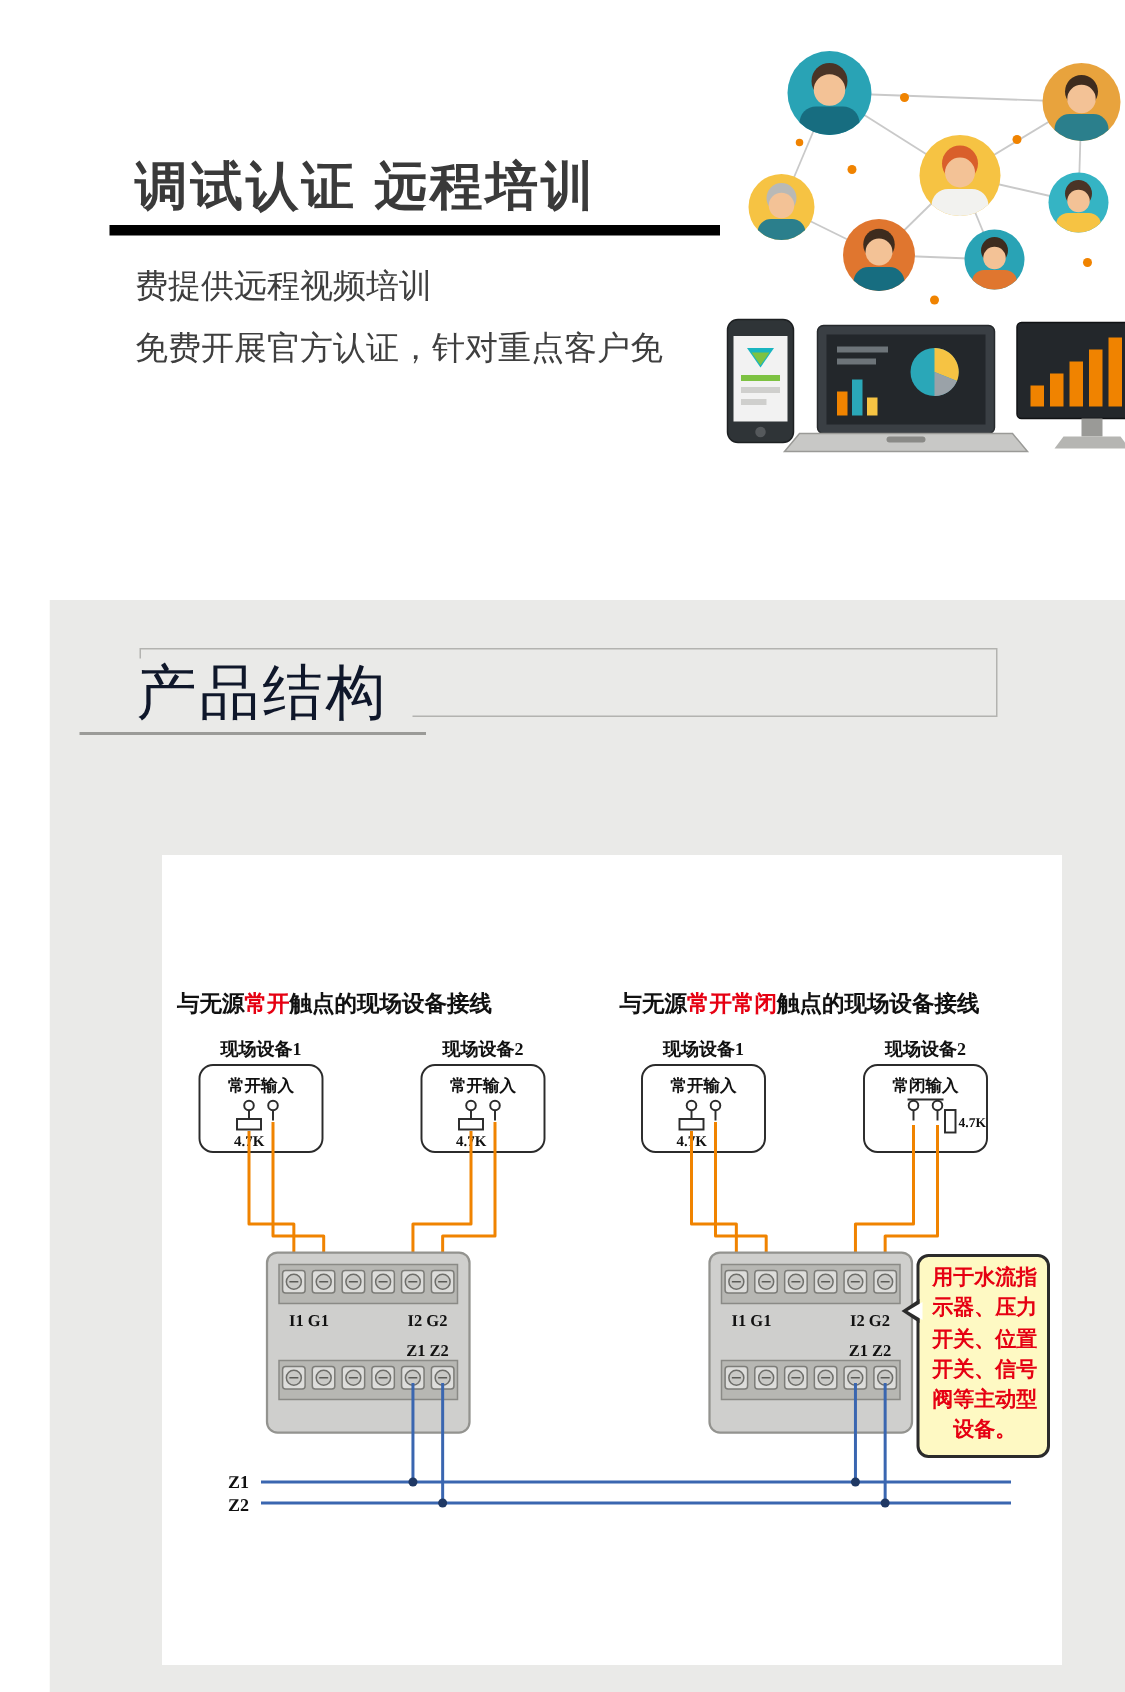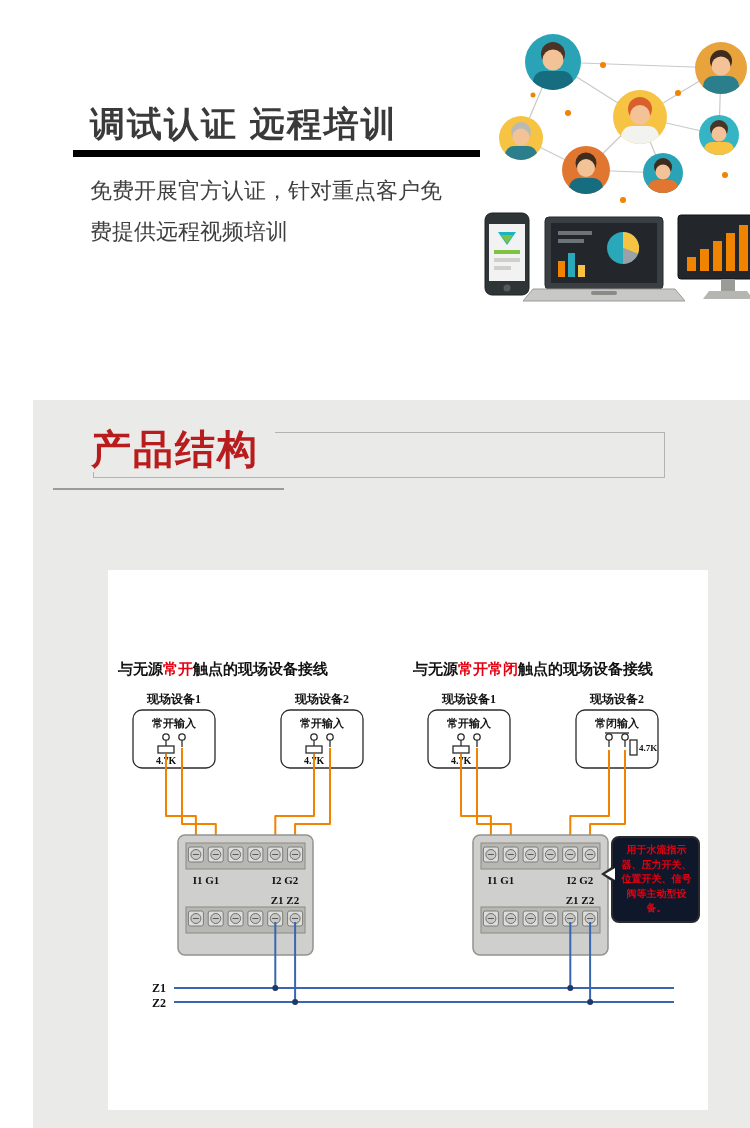--- a/index.html
+++ b/index.html
@@ -8,49 +8,49 @@
 
   
   .hero-title { position:absolute; left:57px; top:101px; font-size:35px; font-weight:700; color:#3a3a3a; letter-spacing:2px; }
   .hero-bar   { position:absolute; left:40px; top:150px; width:407px; height:7px; background:#000; }
   .hero-desc  { position:absolute; left:57px; top:170px; width:390px; font-size:22px; color:#3f3f3f; line-height:41px; }
   .hero-art   { position:absolute; left:440px; top:5px; }
 
   
   .gray-section { position:absolute; left:0; top:400px; width:750px; height:728px; background:#eaeae8; }
   .heading-box  { position:absolute; left:60px; top:32px; width:572px; height:46px; border:1px solid #b3b3b0; }
-  .heading-text { position:absolute; left:55px; top:26px; height:46px; line-height:46px; font-size:40px; font-weight:700; color:#b91c1c; background:#eaeae8; padding:0 16px 0 3px; letter-spacing:2px; }
+  .heading-text { position:absolute; left:55px; top:39px; height:46px; line-height:46px; font-size:40px; font-weight:400; color:#0f172a; background:#eaeae8; padding:0 16px 0 3px; letter-spacing:2px; }
   .heading-underline { position:absolute; left:20px; top:88px; width:231px; height:2px; background:#9b9b98; }
 
   
   .panel { position:absolute; left:75px; top:170px; width:600px; height:540px; background:#fff;text-align:center; }
 
   svg text { font-family:"Liberation Serif","DejaVu Serif",serif; }
   .dg-title { font-size:15px; font-weight:700; fill:#111; }
   .dg-red   { fill:#e60012; }
   .dg-label { font-size:12px; font-weight:700; fill:#111; }
   .dg-small { font-size:11px; font-weight:700; fill:#111; }
   .dg-tiny  { font-size:10px; font-weight:700; fill:#111; }
   .dg-micro { font-size:9px;  font-weight:700; fill:#111; }
   .dg-bus   { font-size:12px; font-weight:700; fill:#111; }
 
-  .callout { position:absolute; left:503px; top:266px; width:89px; background:#0f172a; border:2px solid #2b2b2b; border-radius:8px; padding:5px 4px 5px 6px; font-size:10px; font-weight:700; color:#e60012; line-height:1.45; font-family:"Liberation Serif","DejaVu Serif",serif; }
+  .callout { position:absolute; left:503px; top:266px; width:89px; background:#fef9c3; border:2px solid #2b2b2b; border-radius:8px; padding:5px 4px 5px 6px; font-size:14px; font-weight:700; color:#e60012; line-height:1.45; font-family:"Liberation Serif","DejaVu Serif",serif; }
   .callout::before { content:""; position:absolute; left:-12px; top:28px; border-top:8px solid transparent; border-bottom:8px solid transparent; border-right:12px solid #2b2b2b; }
   .callout::after  { content:""; position:absolute; left:-8px; top:30px; border-top:6px solid transparent; border-bottom:6px solid transparent; border-right:10px solid #fff; }
 </style>
 </head>
 <body>
 
 <div class="page">
 
   <div class="hero-title">调试认证 远程培训</div>
   <div class="hero-bar"></div>
   <div class="hero-desc">
+    <div>费提供远程视频培训</div>
     <div>免费开展官方认证，针对重点客户免</div>
-    <div>费提供远程视频培训</div>
   </div>
 
   <svg class="hero-art" width="310" height="300" viewBox="0 0 310 300">
     <defs>
       <clipPath id="c1">
           <circle cx="80" cy="57" r="28"></circle>
         </clipPath>
       <clipPath id="c2">
           <circle cx="248" cy="63" r="26"></circle>
         </clipPath>

